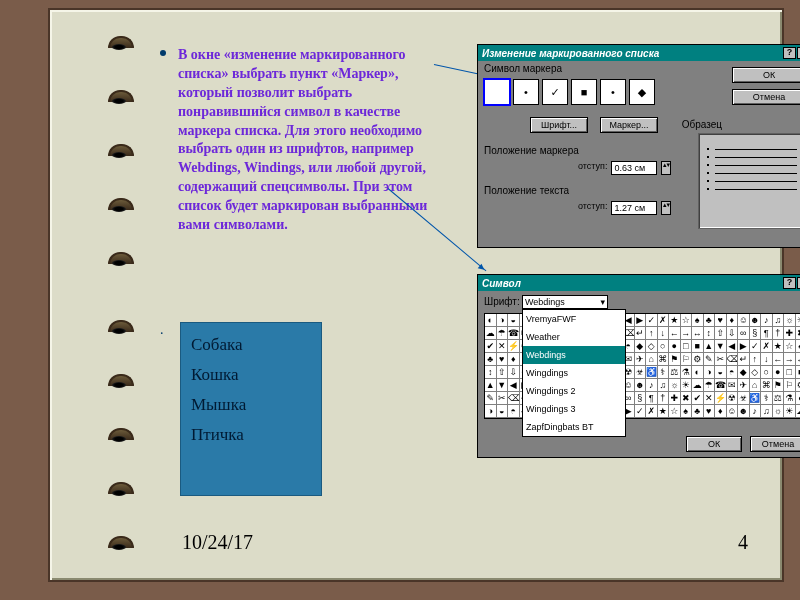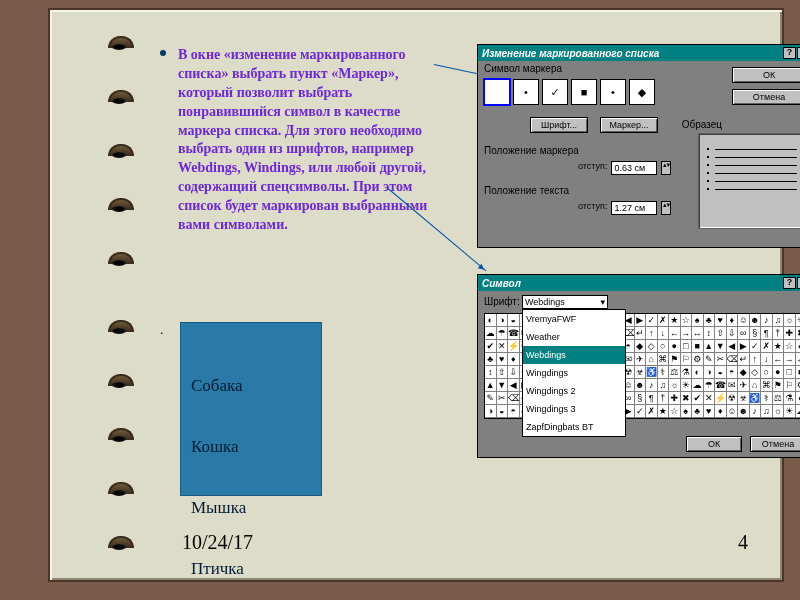--- a/index.html
+++ b/index.html
@@ -63,21 +63,21 @@
   .example {
     position: absolute;
     left: 130px; top: 312px;
     width: 142px; height: 174px;
     background: #2a7aa8;
     border: 1px solid #1a5a80;
     padding: 12px 10px;
     color: #001a33;
     font-size: 17px;
   }
-  .example div { margin-bottom: 10px; margin-top: 41px; }
+  .example div { margin-bottom: 10px; }
   .ex-bullets {
     position: absolute;
     left: 110px; top: 312px;
     color: #003a6b;
     font-size: 14px;
   }
   .ex-bullets span { display:block; height: 34px; }
   .date {
     position: absolute;
     left: 132px; bottom: 26px;

